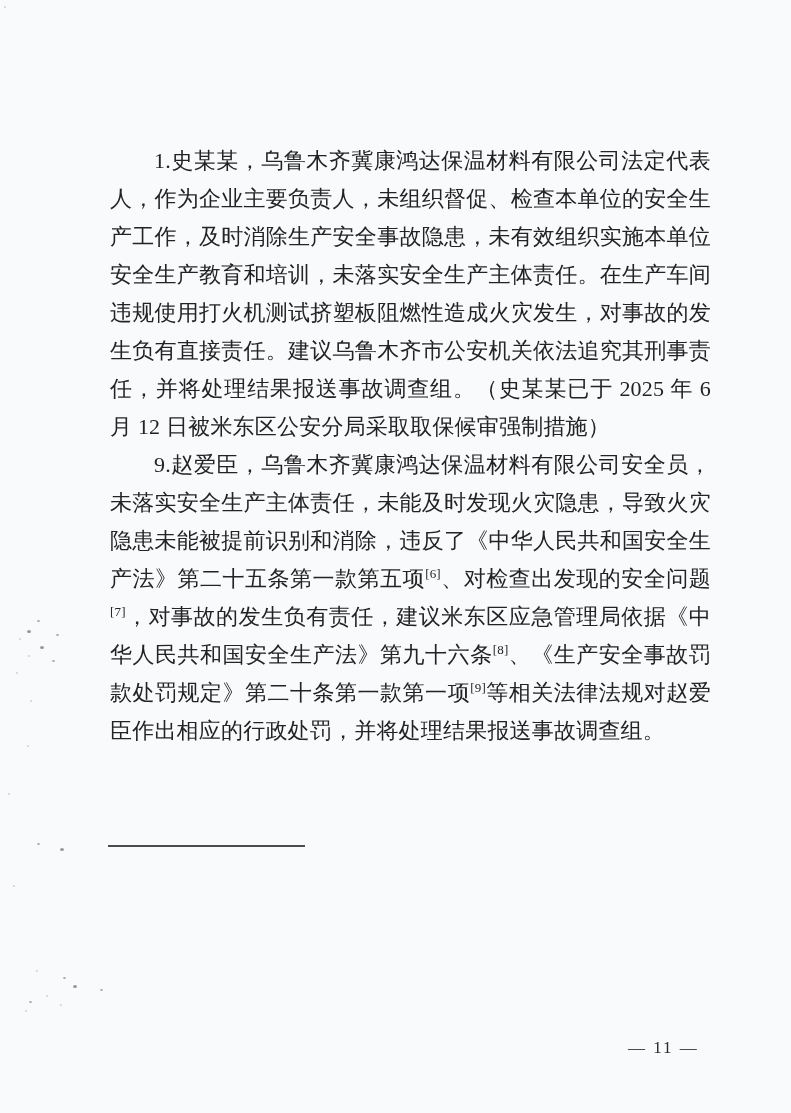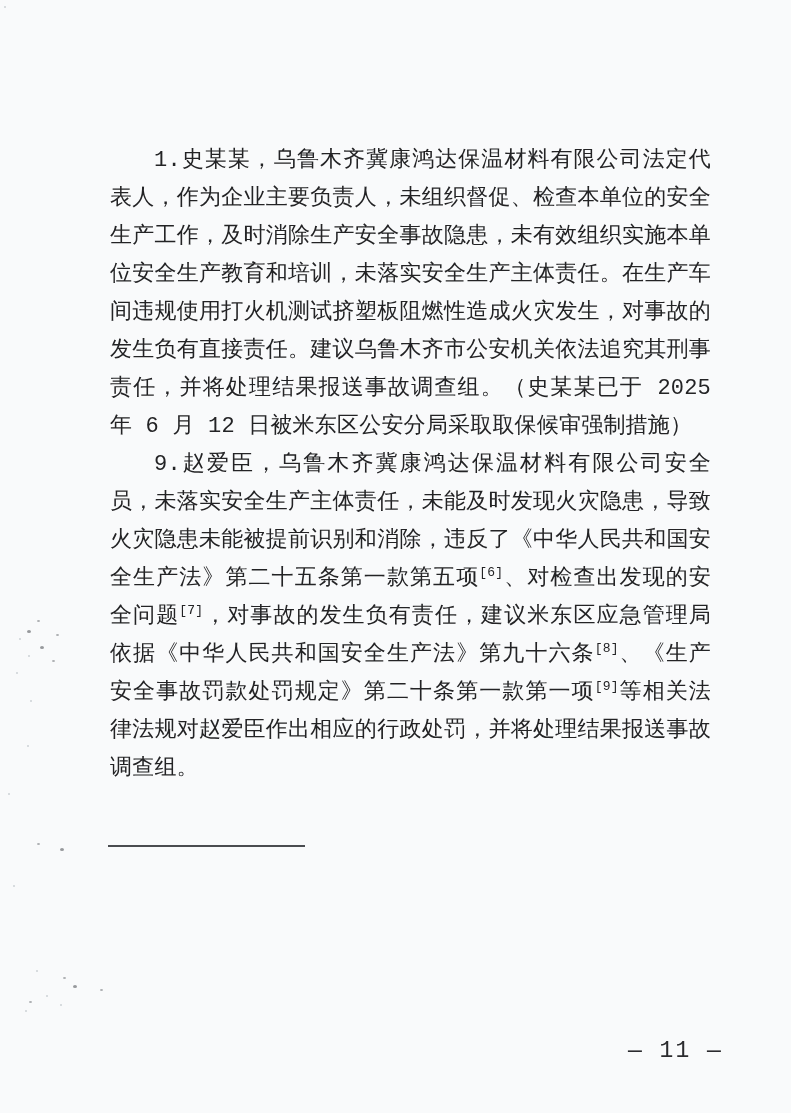--- a/index.html
+++ b/index.html
@@ -8,21 +8,20 @@
     font-family:"Liberation Serif","DejaVu Serif",serif;
   }
   .page{
     position:relative;
     width:791px;
     height:1113px;
     margin:0 auto;
     background:#f9fafb;
     overflow:hidden;
     color:#1f1f22;
-    font-family:Liberation Mono, monospace;
   }
   
   .content{
     position:absolute;
     left:110px;
     top:142px;
     width:601px;
   }
   .body-para{
     margin:0;
@@ -62,21 +61,21 @@
     color:#1a1a1c;
   }
   .footnote .fn-marker{
     padding-right:2px;
   }
   
   .page-number{
     position:absolute;
     left:628px;
     top:1038px;
-    font-size:23px;
+    font-size:17px;
     letter-spacing:2px;
     color:#2b2b2e;
     white-space:nowrap;
   }
   
   .speck{
     position:absolute;
     border-radius:50%;
     pointer-events:none;
   }

